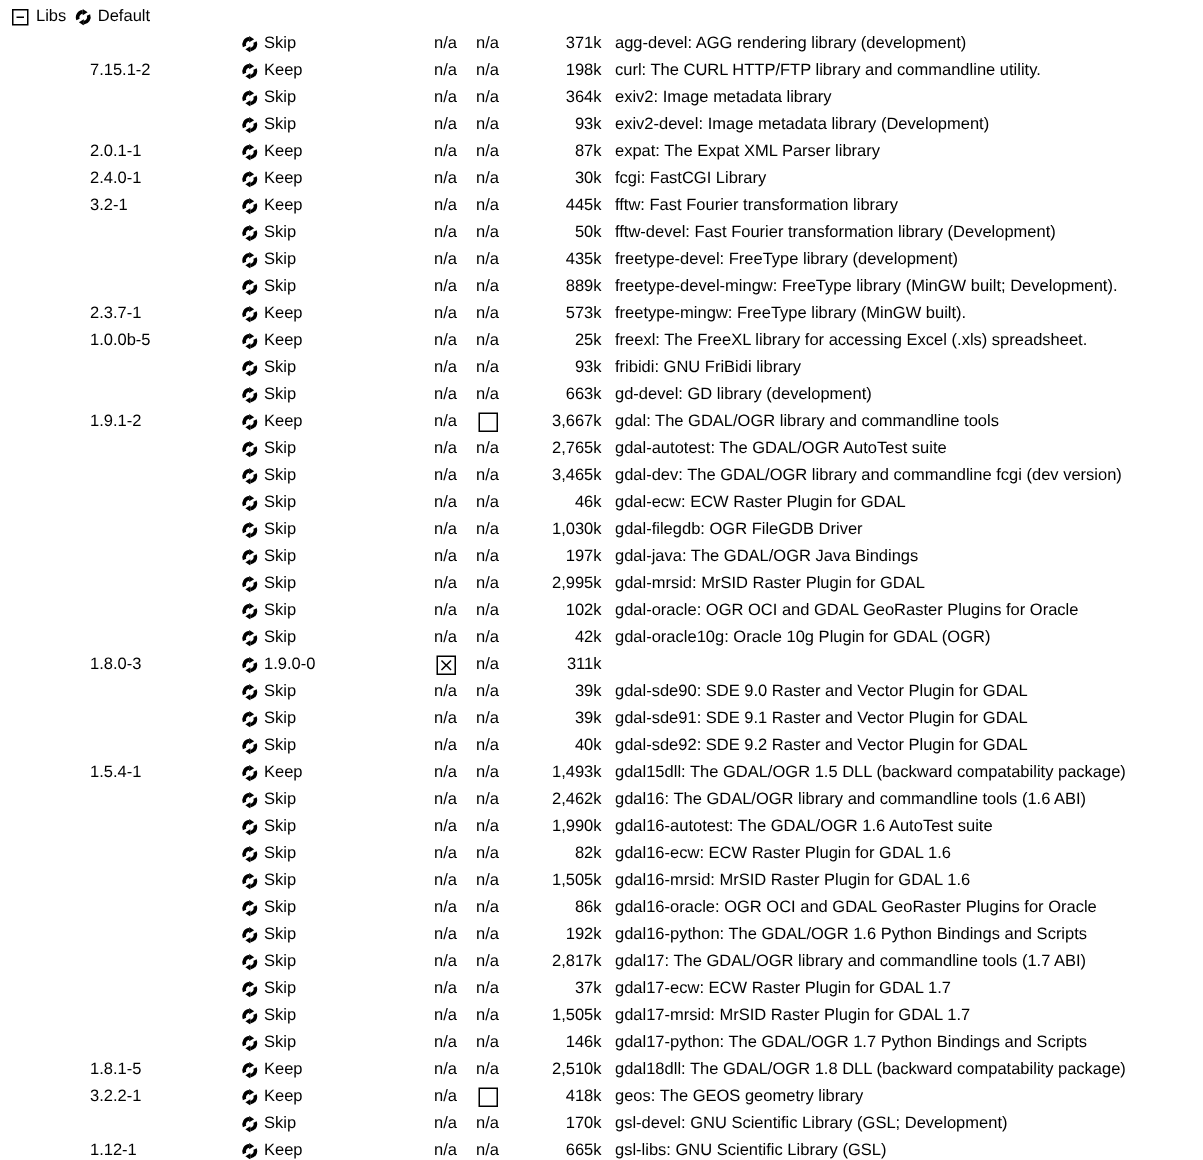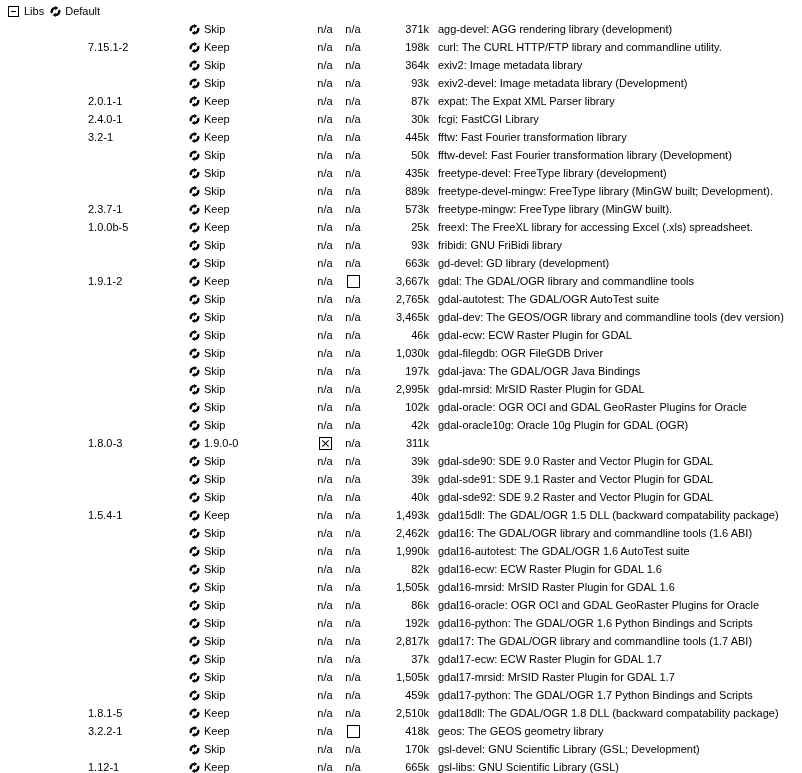--- a/index.html
+++ b/index.html
@@ -24,21 +24,21 @@
     content:""; position:absolute; left:2px; right:2px; top:4px; height:1px; background:#000;
   }
   .cat-name { margin-left:5px; }
   .cat-action { display:flex; align-items:center; margin-left:6px; }
   .cat-action .cycle { margin-right:4px; }
 
   
   .row {
     display:grid;
     grid-template-columns:101px 122px 28px 28px 62px 1fr;
-    padding-left:88px;
+    padding-left:60px;
     height:18px;
     align-items:center;
     white-space:nowrap;
   }
   .cell-version {}
   .cell-action { display:flex; align-items:center; }
   .cell-action .cycle { margin-right:4px; flex:0 0 auto; }
   .cell-bin, .cell-src { text-align:center; }
   .cell-size { text-align:right; }
   .cell-desc { padding-left:9px; overflow:hidden; }
@@ -354,21 +354,21 @@
               <path d="M2.2 7.6 A4 4 0 0 1 5.6 2.1" fill="none" stroke="#000" stroke-width="2.6"></path>
               <path d="M9.8 4.4 A4 4 0 0 1 6.4 9.9" fill="none" stroke="#000" stroke-width="2.6"></path>
               <polygon points="5.6,0 5.6,4.6 9.2,2.3" fill="#000"></polygon>
               <polygon points="6.4,12 6.4,7.4 2.8,9.7" fill="#000"></polygon>
             </svg></span>
       <span>Skip</span>
     </span>
     <span class="cell-bin">n/a</span>
     <span class="cell-src">n/a</span>
     <span class="cell-size">3,465k</span>
-    <span class="cell-desc">gdal-dev: The GEOS/OGR library and commandline tools (dev version)</span>
+    <span class="cell-desc">gdal-dev: The GDAL/OGR library and commandline fcgi (dev version)</span>
   </div>
 
   <div class="row">
     <span class="cell-version"></span>
     <span class="cell-action">
       <span class="cycle"><svg width="11" height="11" viewBox="0 0 12 12">
               <path d="M2.2 7.6 A4 4 0 0 1 5.6 2.1" fill="none" stroke="#000" stroke-width="2.6"></path>
               <path d="M9.8 4.4 A4 4 0 0 1 6.4 9.9" fill="none" stroke="#000" stroke-width="2.6"></path>
               <polygon points="5.6,0 5.6,4.6 9.2,2.3" fill="#000"></polygon>
               <polygon points="6.4,12 6.4,7.4 2.8,9.7" fill="#000"></polygon>
@@ -709,21 +709,21 @@
       <span class="cycle"><svg width="11" height="11" viewBox="0 0 12 12">
               <path d="M2.2 7.6 A4 4 0 0 1 5.6 2.1" fill="none" stroke="#000" stroke-width="2.6"></path>
               <path d="M9.8 4.4 A4 4 0 0 1 6.4 9.9" fill="none" stroke="#000" stroke-width="2.6"></path>
               <polygon points="5.6,0 5.6,4.6 9.2,2.3" fill="#000"></polygon>
               <polygon points="6.4,12 6.4,7.4 2.8,9.7" fill="#000"></polygon>
             </svg></span>
       <span>Skip</span>
     </span>
     <span class="cell-bin">n/a</span>
     <span class="cell-src">n/a</span>
-    <span class="cell-size">459k</span>
+    <span class="cell-size">146k</span>
     <span class="cell-desc">gdal17-python: The GDAL/OGR 1.7 Python Bindings and Scripts</span>
   </div>
 
   <div class="row">
     <span class="cell-version">1.8.1-5</span>
     <span class="cell-action">
       <span class="cycle"><svg width="11" height="11" viewBox="0 0 12 12">
               <path d="M2.2 7.6 A4 4 0 0 1 5.6 2.1" fill="none" stroke="#000" stroke-width="2.6"></path>
               <path d="M9.8 4.4 A4 4 0 0 1 6.4 9.9" fill="none" stroke="#000" stroke-width="2.6"></path>
               <polygon points="5.6,0 5.6,4.6 9.2,2.3" fill="#000"></polygon>

